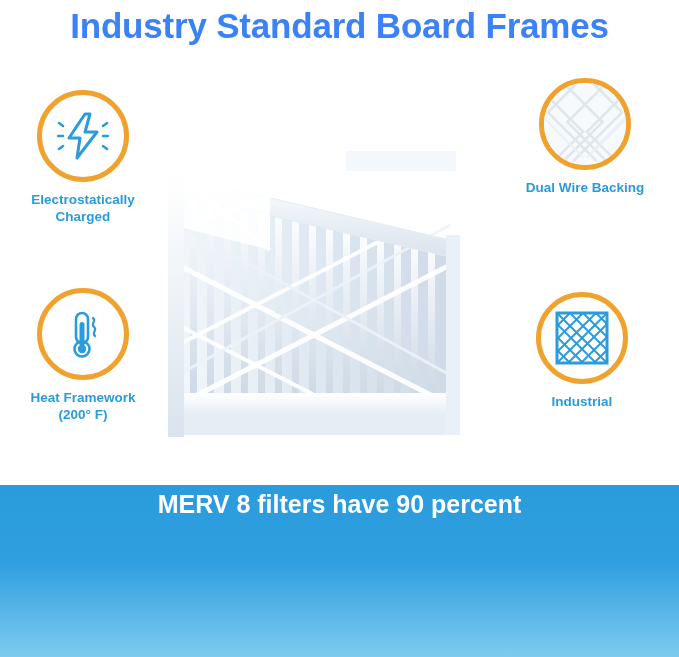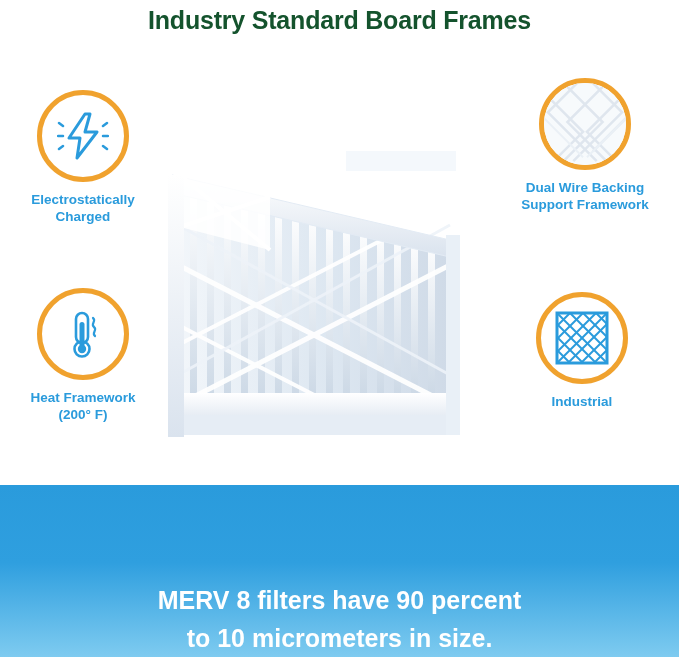--- a/index.html
+++ b/index.html
@@ -15,23 +15,23 @@
     width: 679px; height: 657px;
     background: #ffffff;
   }
 
   
   .title {
     position: absolute;
     left: 0; top: 6px;
     width: 679px;
     text-align: center;
-    font-size: 25px;
+    font-size: 35px;
     font-weight: bold;
-    color: #14532d;
+    color: #3b82f6;
     letter-spacing: -0.2px;
     white-space: nowrap;
   }
 
   
   .feature {
     position: absolute;
     width: 170px;
     text-align: center;
   }
@@ -68,21 +68,21 @@
     width: 360px; height: 400px;
   }
 
   
   .banner {
     position: absolute;
     left: 0; bottom: 0;
     width: 679px; height: 172px;
     background: linear-gradient(180deg, #2a9bdc 0%, #2f9fdf 45%, #7ecbf0 100%);
     display: flex;
-    align-items: flex-end;
+    align-items: flex-start;
     justify-content: center;
   }
   .banner .lines {
     width: 100%;
     text-align: center;
     color: #ffffff;
     font-size: 25px;
     font-weight: bold;
     line-height: 38px;
     padding: 0 26px;
@@ -209,21 +209,20 @@
           <path d="M54,-20 L4,30 L54,80"></path>
         </g>
         <g stroke="#eaf0f6" stroke-width="2" fill="none">
           <path d="M-10,26 L40,76"></path>
           <path d="M94,26 L44,76"></path>
         </g>
       </svg>
     </div>
     <div class="caption">
       <span>Dual Wire Backing</span>
-      <span class="l2">Support Framework</span>
     </div>
   </div>
 
   <div class="feature" id="f-indus">
     <div class="circle">
       <svg width="60" height="60" viewBox="0 0 60 60">
         <rect x="5" y="5" width="50" height="50" fill="none" stroke="#2a9bdc" stroke-width="3"></rect>
         <g stroke="#2a9bdc" stroke-width="2" fill="none">
           <path d="M5,18 L18,5"></path>
           <path d="M5,31 L31,5"></path>
@@ -243,17 +242,16 @@
       </svg>
     </div>
     <div class="caption">
       <span>Industrial</span>
     </div>
   </div>
 
   <div class="banner">
     <div class="lines">
       <div>MERV 8 filters have 90 percent</div>
-      <div>to 10 micrometers in size.</div>
     </div>
   </div>
 
 </div>
 
 </body></html>

